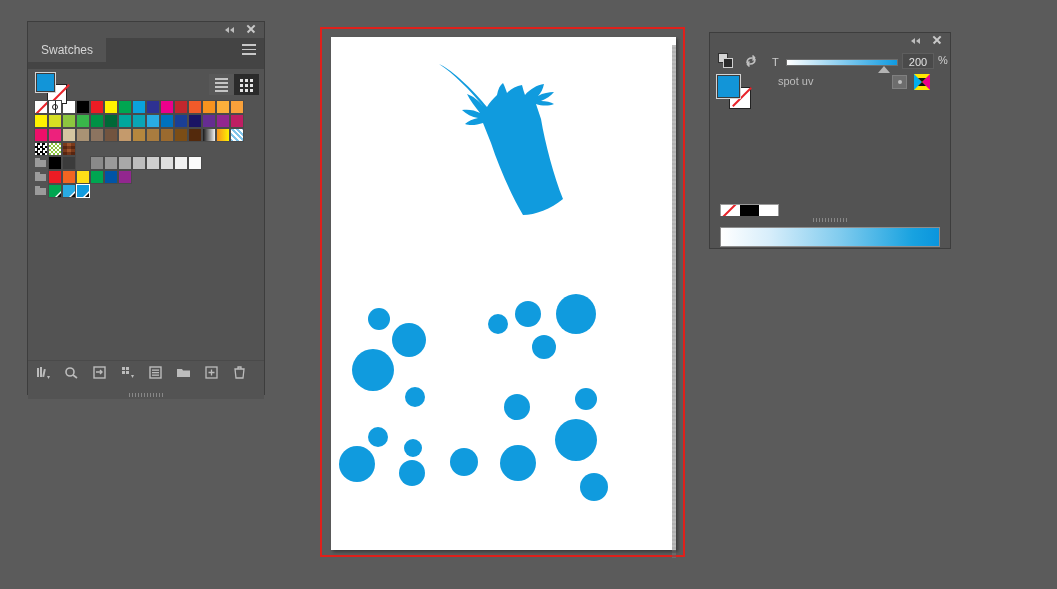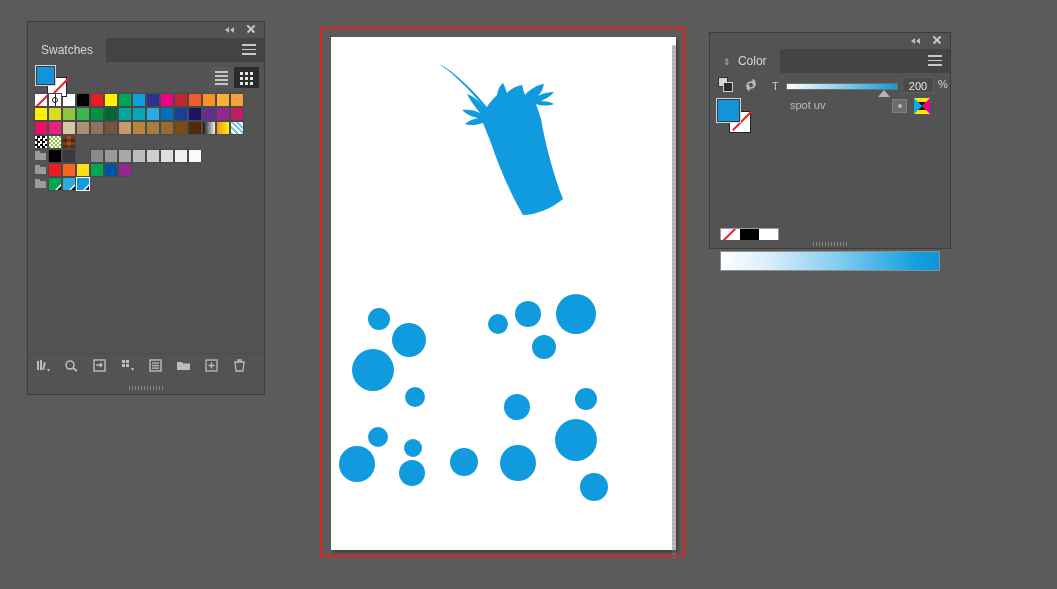--- a/index.html
+++ b/index.html
@@ -17,21 +17,21 @@
   .collapse-icon{position:absolute;right:27px;top:3px;width:12px;height:10px;cursor:pointer;}
   .collapse-icon:before{content:"";position:absolute;left:0;top:2px;
     border-top:3px solid transparent;border-bottom:3px solid transparent;border-right:4px solid #bdbdbd;}
   .collapse-icon:after{content:"";position:absolute;left:5px;top:2px;
     border-top:3px solid transparent;border-bottom:3px solid transparent;border-right:4px solid #bdbdbd;}
   .close-icon{position:absolute;right:7px;top:1px;width:12px;height:12px;cursor:pointer;}
   .close-icon:before,.close-icon:after{content:"";position:absolute;left:1px;top:5px;width:10px;height:1.6px;background:#c9c9c9;}
   .close-icon:before{transform:rotate(45deg);}
   .close-icon:after{transform:rotate(-45deg);}
 
-  .tabstrip{height:24px;background:#444444;position:relative;}
+  .tabstrip{height:31px;background:#444444;position:relative;}
   .tab{height:24px;line-height:24px;display:inline-block;padding:0 13px;
        font-size:12px;color:#d6d6d6;background:#535353;cursor:pointer;}
   .tab .dock-arrows{font-size:9px;color:#b4b4b4;margin-right:4px;}
   .menu-icon{position:absolute;right:8px;top:6px;width:14px;height:11px;cursor:pointer;}
   .menu-icon i{display:block;height:1.6px;background:#c8c8c8;margin-bottom:3px;}
 
   .panel-body{background:#535353;}
 
   .grip{height:8px;background:#535353;position:relative;}
   .grip:after{content:"";position:absolute;left:50%;transform:translateX(-50%);top:2px;
@@ -89,21 +89,21 @@
   .cp-fillstroke{position:absolute;left:5px;top:24px;width:38px;height:34px;}
 
   .slider-label{position:absolute;left:62px;top:7px;color:#cccccc;font-size:11px;}
   .slider-track{position:absolute;left:76px;top:10px;width:112px;height:7px;
      background:linear-gradient(to right,#ffffff,#0f9ae0);border:1px solid #6e6e6e;box-sizing:border-box;}
   .slider-thumb{position:absolute;left:168px;top:17px;width:0;height:0;
      border-left:6px solid transparent;border-right:6px solid transparent;border-bottom:7px solid #b4b4b4;}
   .slider-val{position:absolute;left:192px;top:4px;width:32px;height:16px;background:#4a4a4a;
      color:#e2e2e2;font-size:11px;line-height:16px;text-align:center;border:1px solid #5e5e5e;box-sizing:border-box;}
   .slider-pct{position:absolute;left:228px;top:5px;color:#cfcfcf;font-size:11px;}
-  .spotname{position:absolute;left:80px;top:26px;color:#bdbdbd;font-size:11px;}
+  .spotname{position:absolute;left:68px;top:26px;color:#bdbdbd;font-size:11px;}
   .cp-noneico{position:absolute;left:182px;top:26px;width:15px;height:14px;background:#6d6d6d;border:1px solid #808080;box-sizing:border-box;}
   .cp-noneico:after{content:"";position:absolute;left:4.5px;top:4px;width:4px;height:4px;border-radius:50%;background:#bdbdbd;}
   .cp-cmyk{position:absolute;left:204px;top:25px;width:16px;height:16px;}
 
   .cp-tri{position:absolute;left:10px;top:155px;height:16px;display:flex;border:1px solid #9a9a9a;}
   .cp-tri div{width:19px;height:14px;}
   .cp-rampwrap{position:absolute;left:10px;top:178px;right:10px;height:20px;border:1px solid #8d8d8d;box-sizing:border-box;}
   .cp-ramp{width:100%;height:100%;background:linear-gradient(to right,#ffffff 0%,#d8eefb 22%,#7fcbee 55%,#18a2e0 88%,#0a95dd 100%);}
 
   
@@ -321,31 +321,20 @@
   <div class="grip"></div>
 </div>
 
 <div class="panel" id="color">
 
   <div class="panel-topbar">
     <div class="collapse-icon"></div>
     <div class="close-icon"></div>
   </div>
 
-  <div class="tabstrip">
-    <div class="tab">
-      <span class="dock-arrows">⇕</span>
-      <span>Color</span>
-    </div>
-    <div class="menu-icon">
-        <i></i>
-        <i></i>
-        <i></i>
-      </div>
-  </div>
 
   <div class="panel-body" style="height:167px;position:relative;">
 
     <div class="cp-swapicon">
       <span class="a"></span>
         <span class="b"></span>
     </div>
     <div class="cp-revert">
       <svg width="16" height="16" viewBox="0 0 16 16">
         <path d="M4 10 q0 -5 5 -5 l3 0 M12 5 l-2.5 -2.5 M12 5 l-2.5 2.5" fill="none" stroke="#c2c2c2" stroke-width="1.6"></path>

